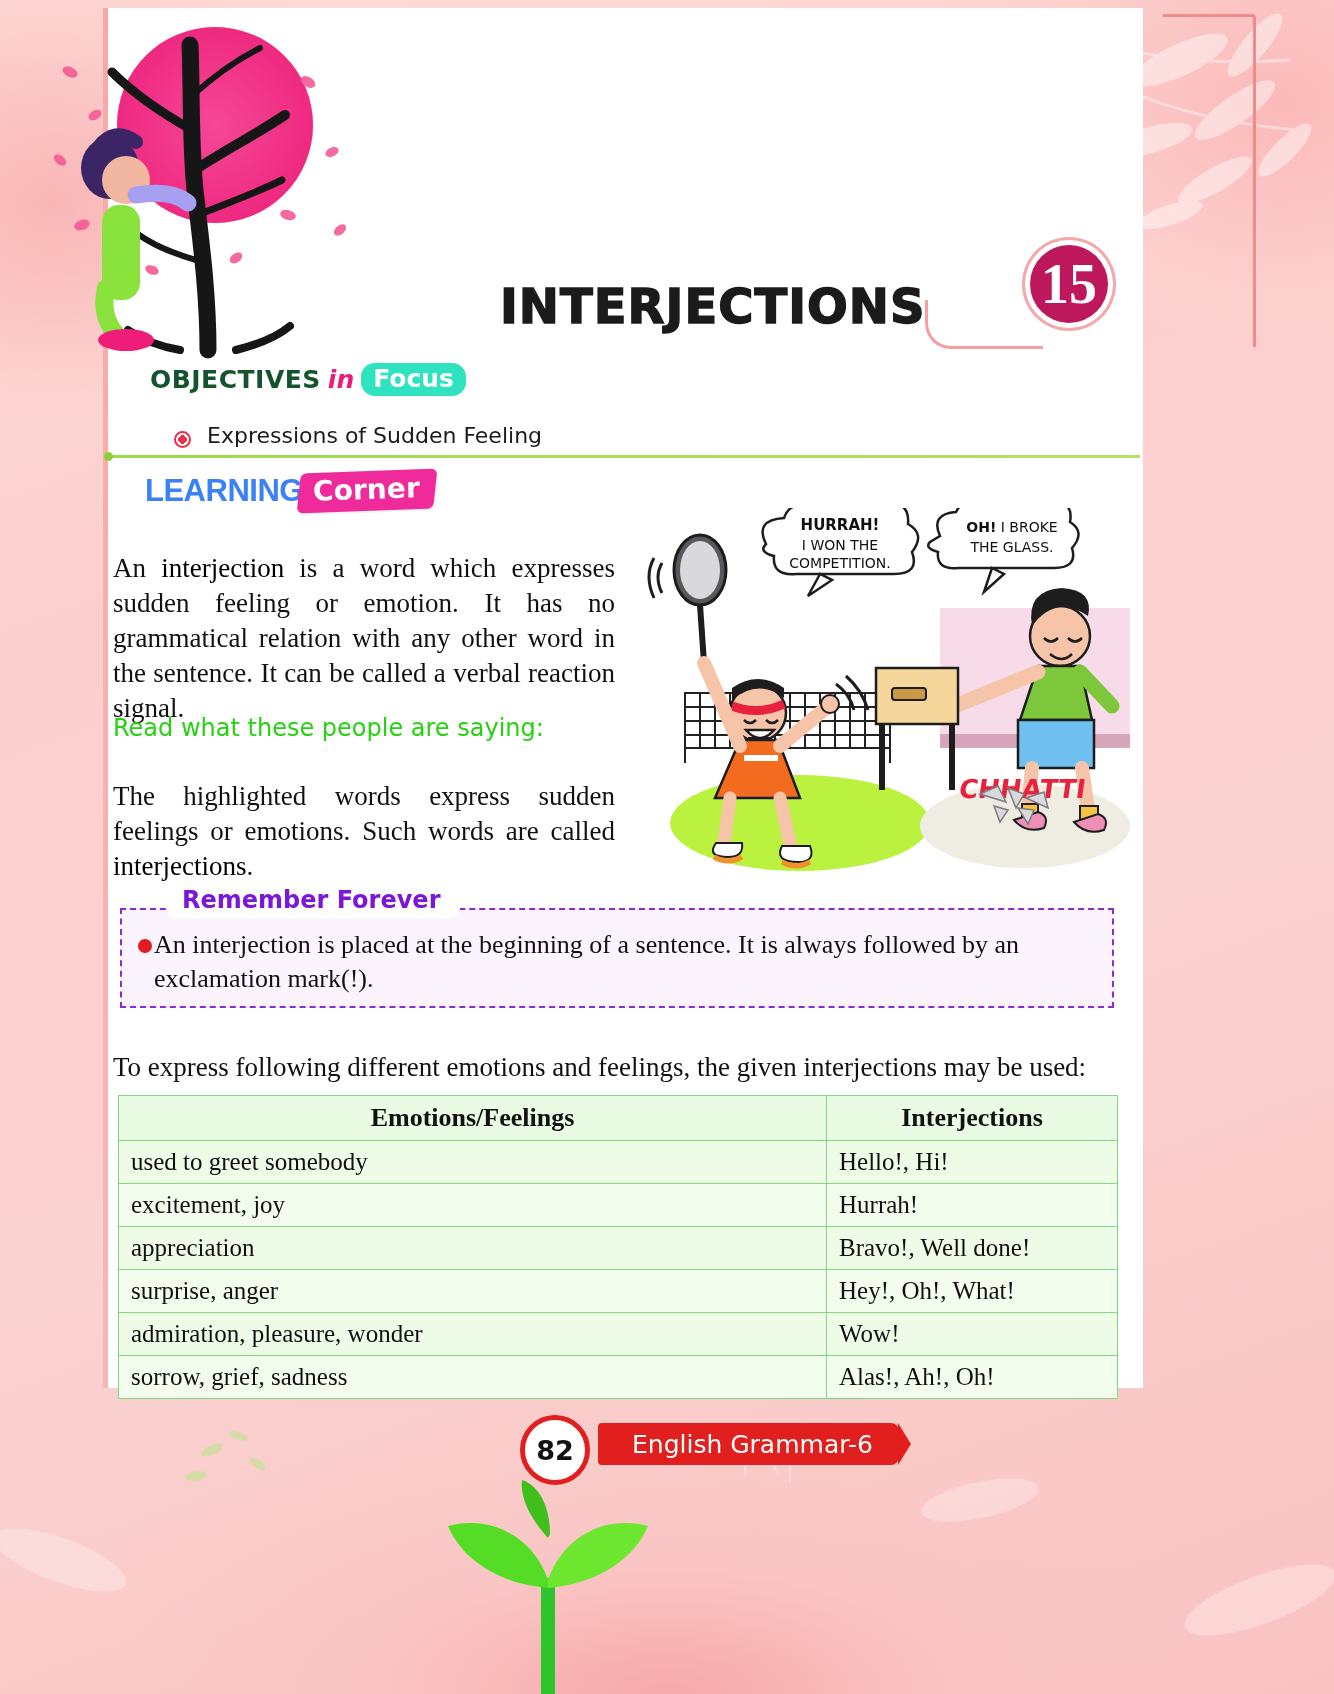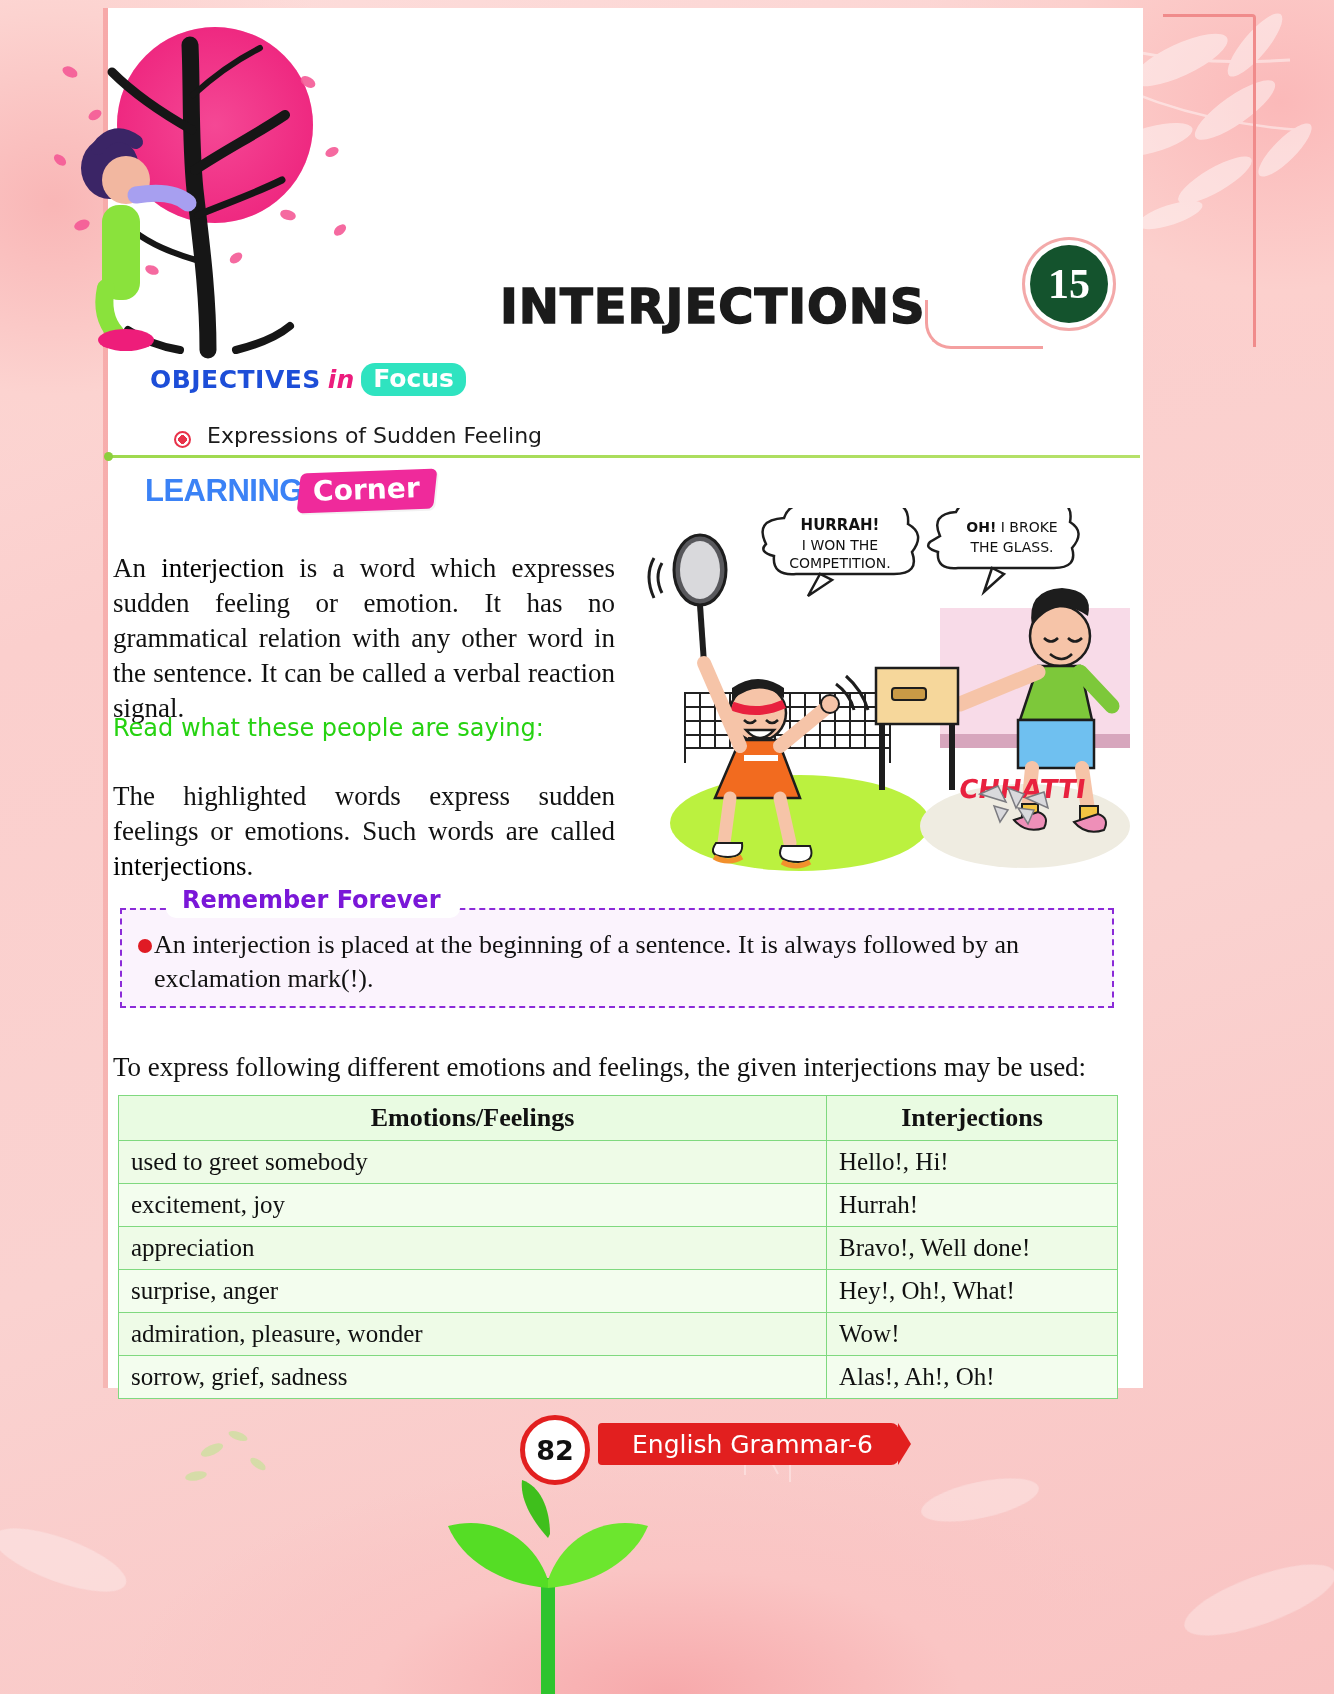--- a/index.html
+++ b/index.html
@@ -36,23 +36,23 @@
   
   #corner{
     position:absolute;right:78px;top:14px;width:90px;height:330px;
     border-top:3px solid #f08b8b;border-right:3px solid #f08b8b;
     border-top-right-radius:4px;
   }
 
   
   #chapter-badge{
     position:absolute;left:1030px;top:245px;width:78px;height:78px;border-radius:50%;
-    background:#14532d;color:#fff;
+    background:#be185d;color:#fff;
     display:flex;align-items:center;justify-content:center;
-    font-family:"Liberation Serif",serif;font-size:42px;font-weight:bold;
+    font-family:"Liberation Serif",serif;font-size:56px;font-weight:bold;
     box-shadow:0 0 0 5px #ffffff, 0 0 0 8px #f3a9a9;
     z-index:6;
   }
   #badge-hook{
     position:absolute;left:925px;top:300px;width:115px;height:46px;
     border-bottom:3px solid #f4a0a0;border-left:3px solid #f4a0a0;
     border-bottom-left-radius:26px;z-index:5;
   }
 
   
@@ -64,21 +64,21 @@
     z-index:6;
   }
 
   
   #tree-art{position:absolute;left:40px;top:20px;width:330px;height:360px;z-index:4;}
 
   
   #objectives{position:absolute;left:150px;top:363px;z-index:6;}
   .obj-head{font-family:"DejaVu Sans",sans-serif;font-size:25px;font-weight:bold;
             display:flex;align-items:center;gap:7px;}
-  .obj-objectives{color:#1d4ed8;letter-spacing:.5px;}
+  .obj-objectives{color:#14532d;letter-spacing:.5px;}
   .obj-in{color:#ec1c7d;font-style:italic;font-weight:bold;}
   .obj-focus{background:#2fe3c0;color:#ffffff;border-radius:14px;padding:1px 12px 3px 12px;}
   #obj-item{
     margin-top:27px;margin-left:24px;display:flex;align-items:flex-end;gap:16px;
     font-family:"DejaVu Sans",sans-serif;font-size:22px;color:#1b1b1b;
   }
   .obj-bullet{width:13px;height:13px;border-radius:50%;border:2px solid #e8324a;
               background:radial-gradient(circle,#e8324a 45%,#ffffff 46%);}
 
   

